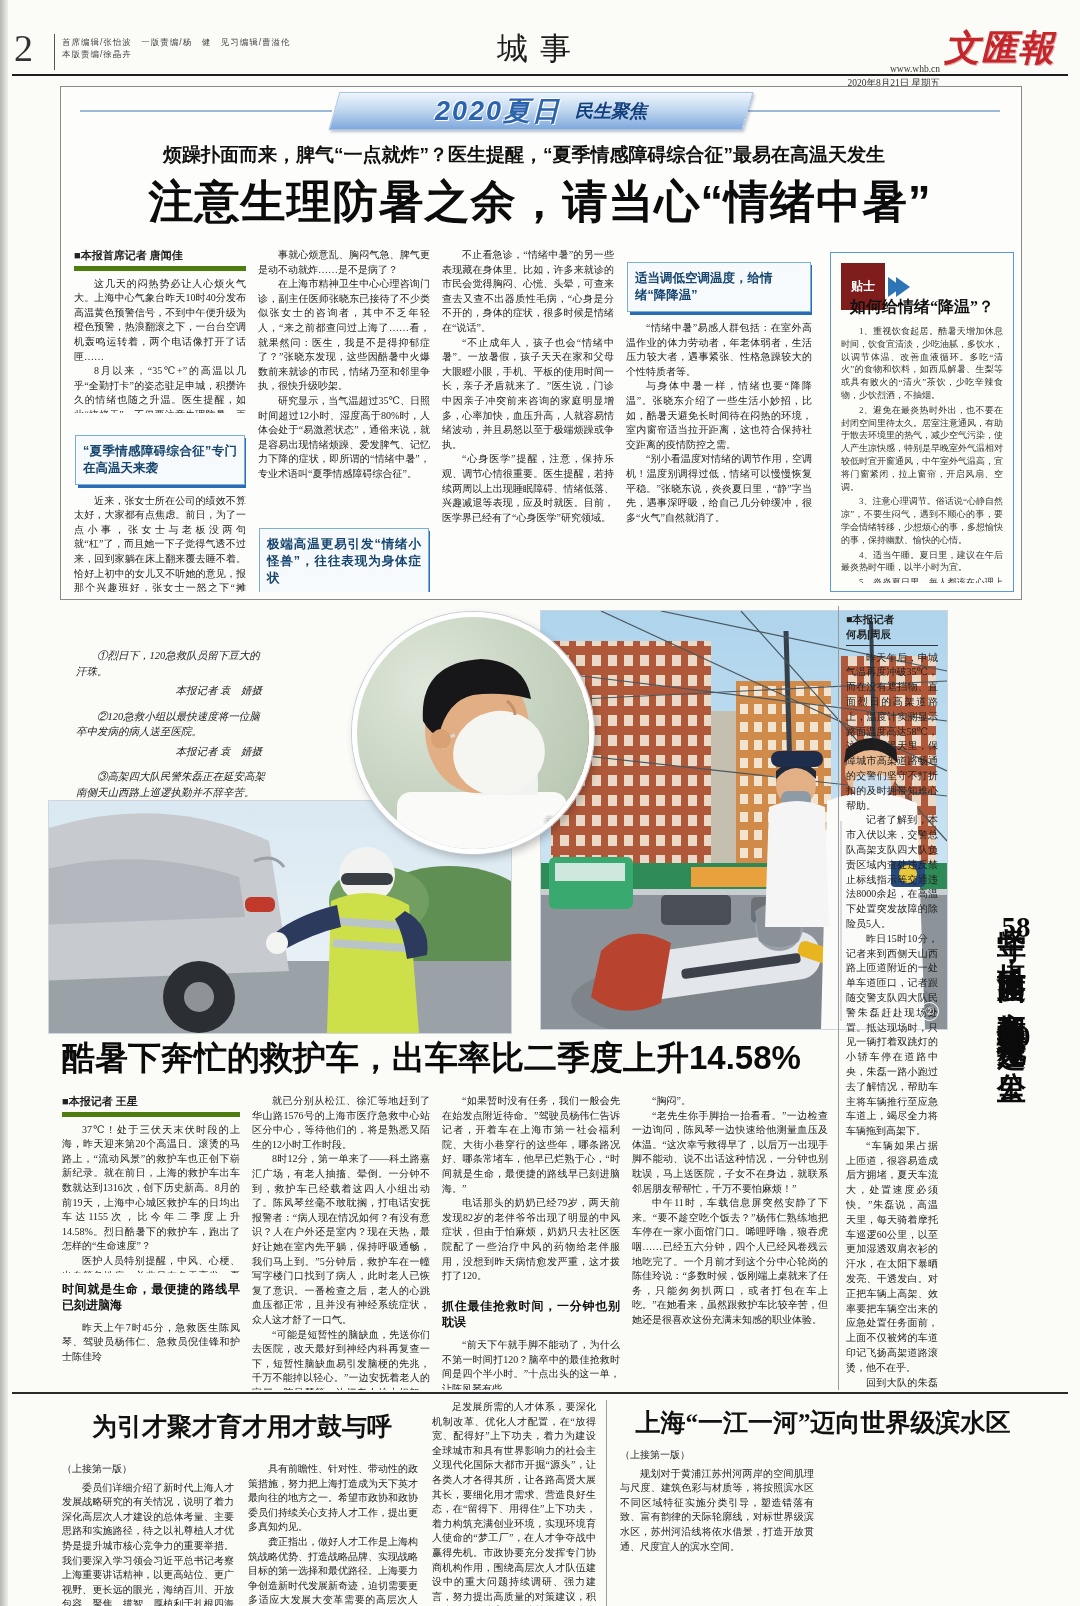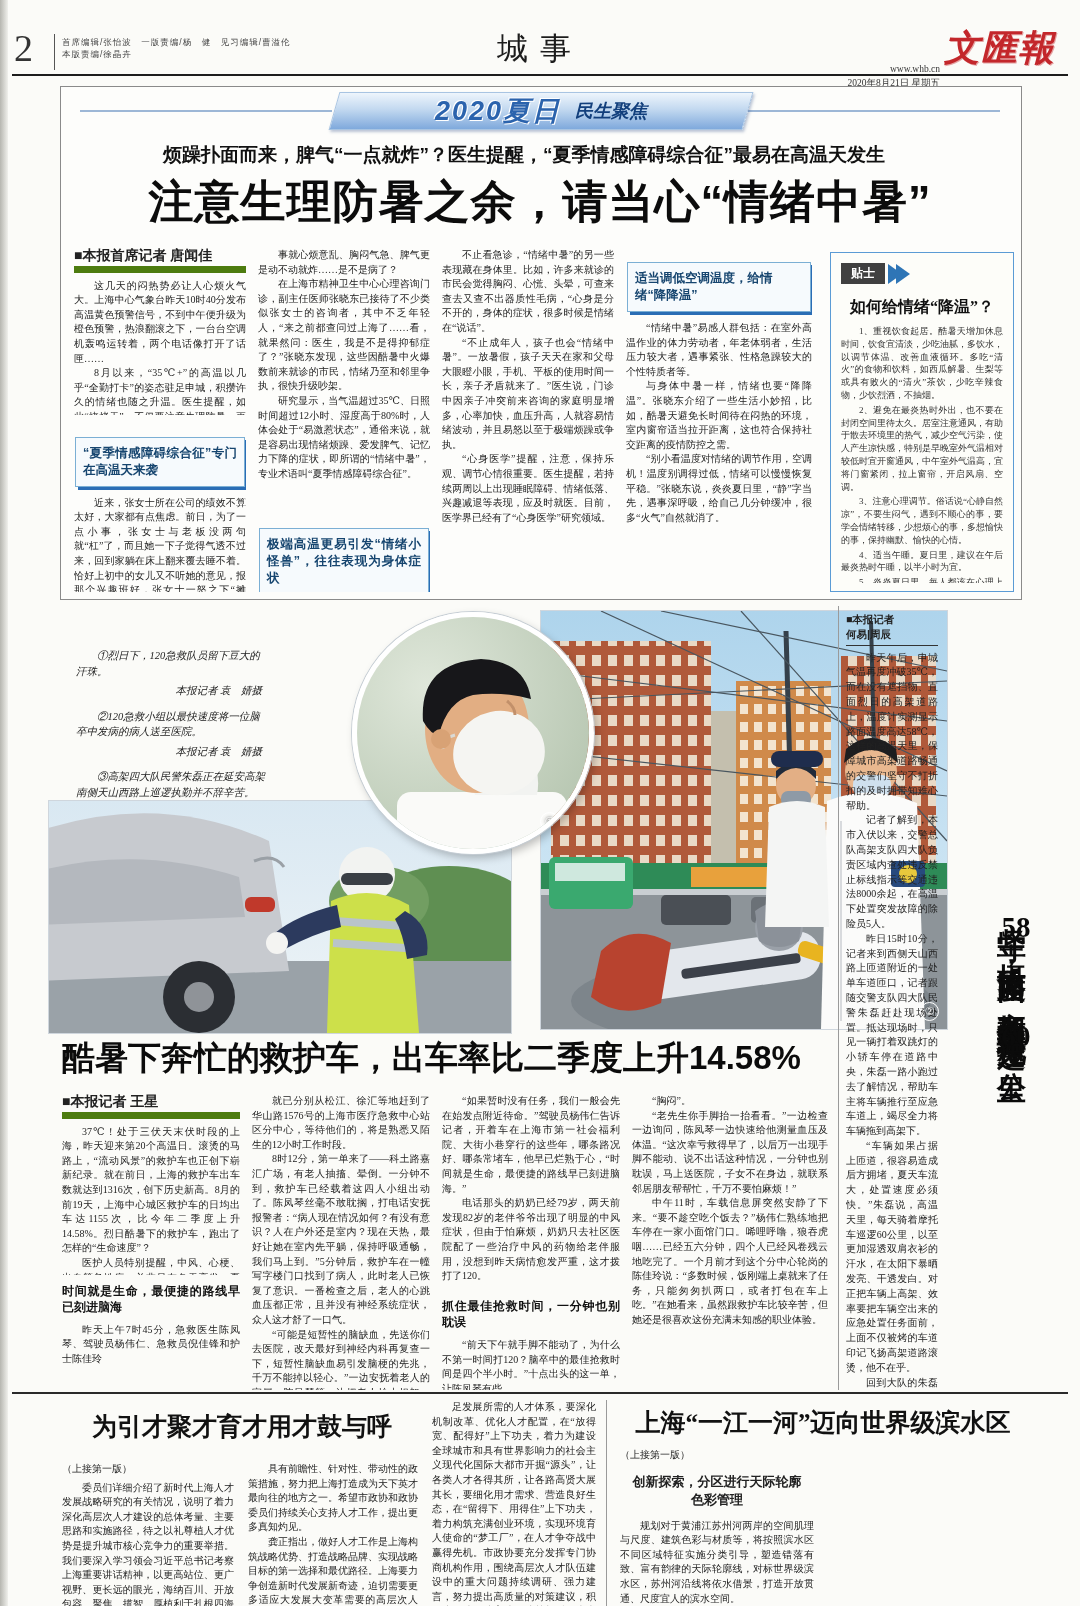--- a/index.html
+++ b/index.html
@@ -31,32 +31,32 @@
   #banner-inner{position:absolute;left:0;top:0;width:100%;height:100%;transform:skewX(16deg);
           display:flex;align-items:center;justify-content:center;gap:14px;}
   #banner-year{font-size:27px;font-weight:900;font-style:italic;color:#2b63ad;letter-spacing:2px;
           text-shadow:1px 1px 0 #fff,-1px -1px 0 #fff;}
   #banner-tag{font-size:18px;font-weight:900;font-style:italic;color:#123f7c;}
   #kicker{left:54px;top:142px;width:940px;text-align:center;font-size:19px;font-weight:bold;color:#111;}
   #headline{left:64px;top:172px;width:952px;text-align:center;font-size:45px;font-weight:900;
             letter-spacing:1px;color:#0c0c0c;}
 
   .col{position:absolute;font-size:10px;line-height:14.6px;overflow:hidden;}
-  .byline{font-weight:bold;font-size:14px;border-bottom:7px solid #4d7c0f;padding-bottom:3px;
+  .byline{font-weight:bold;font-size:11px;border-bottom:5px solid #4d7c0f;padding-bottom:3px;
           margin-bottom:6px;text-indent:0;font-family:"Liberation Sans","DejaVu Sans",sans-serif;}
   .clip{overflow:hidden;}
   .subbox{border:1px solid #7bafd4;box-shadow:3px 3px 0 #2a6db5;background:#f6fafd;
           padding:7px 7px;margin:22px 1px 9px 1px;font-weight:bold;font-size:12.5px;line-height:17px;
           color:#16456f;font-family:"Liberation Sans","DejaVu Sans",sans-serif;}
 
   
   #tips{left:830px;top:252px;width:182px;height:338px;border:1.5px solid #5b9bd5;background:#fdfdf9;
         overflow:hidden;}
   #tips-tag-row{position:absolute;left:10px;top:10px;display:flex;align-items:center;}
-  #tips-tag{background:#404040;color:#fff;font-weight:bold;font-size:12px;padding:2px 10px;
+  #tips-tag{background:#7f1d1d;color:#fff;font-weight:bold;font-size:12px;padding:15px 10px;
             font-family:"Liberation Sans","DejaVu Sans",sans-serif;}
   .chev{width:0;height:0;border-top:10px solid transparent;border-bottom:10px solid transparent;
         border-left:14px solid #2e75b6;margin-left:3px;}
   #tips-title{position:absolute;left:0;top:44px;width:100%;text-align:center;font-size:16px;
               font-weight:bold;color:#111;}
   #tips-list{position:absolute;left:10px;top:72px;width:162px;height:258px;font-size:9px;
              line-height:12.8px;overflow:hidden;color:#333;}
   #tips-list p{margin-bottom:2px;}
 
   
@@ -391,22 +391,18 @@
   </div>
   <div class="bot-col jt" style="left:432px;top:1400px;width:164px;height:206px;">
     <div>
         <p>足发展所需的人才体系，要深化机制改革、优化人才配置，在“放得宽、配得好”上下功夫，着力为建设全球城市和具有世界影响力的社会主义现代化国际大都市开掘“源头”，让各类人才各得其所，让各路高贤大展其长，要细化用才需求、营造良好生态，在“留得下、用得住”上下功夫，着力构筑充满创业环境，实现环境育人使命的“梦工厂”，在人才争夺战中赢得先机。市政协要充分发挥专门协商机构作用，围绕高层次人才队伍建设中的重大问题持续调研、强力建言，努力提出高质量的对策建议，积极为引才聚才育才用才鼓与呼，为上海构建具有全球竞争力的高层次人才制度体系凝聚共识、汇聚智慧。</p>
       </div>
   </div>
 
   <div class="abs" id="river-headline">上海“一江一河”迈向世界级滨水区</div>
   <div class="bot-col jt" style="left:620px;top:1448px;width:194px;height:158px;">
     <p class="cont-note">（上接第一版）</p>
-    <div class="river-sub">
-      <div>创新探索，分区进行天际轮廓</div>
-      <div>色彩管理</div>
-    </div>
     <div>
         <p>规划对于黄浦江苏州河两岸的空间肌理与尺度、建筑色彩与材质等，将按照滨水区不同区域特征实施分类引导，塑造错落有致、富有韵律的天际轮廓线，对标世界级滨水区，苏州河沿线将依水借景，打造开放贯通、尺度宜人的滨水空间。</p>
       </div>
   </div>
 
 </div>
 
 </body></html>

